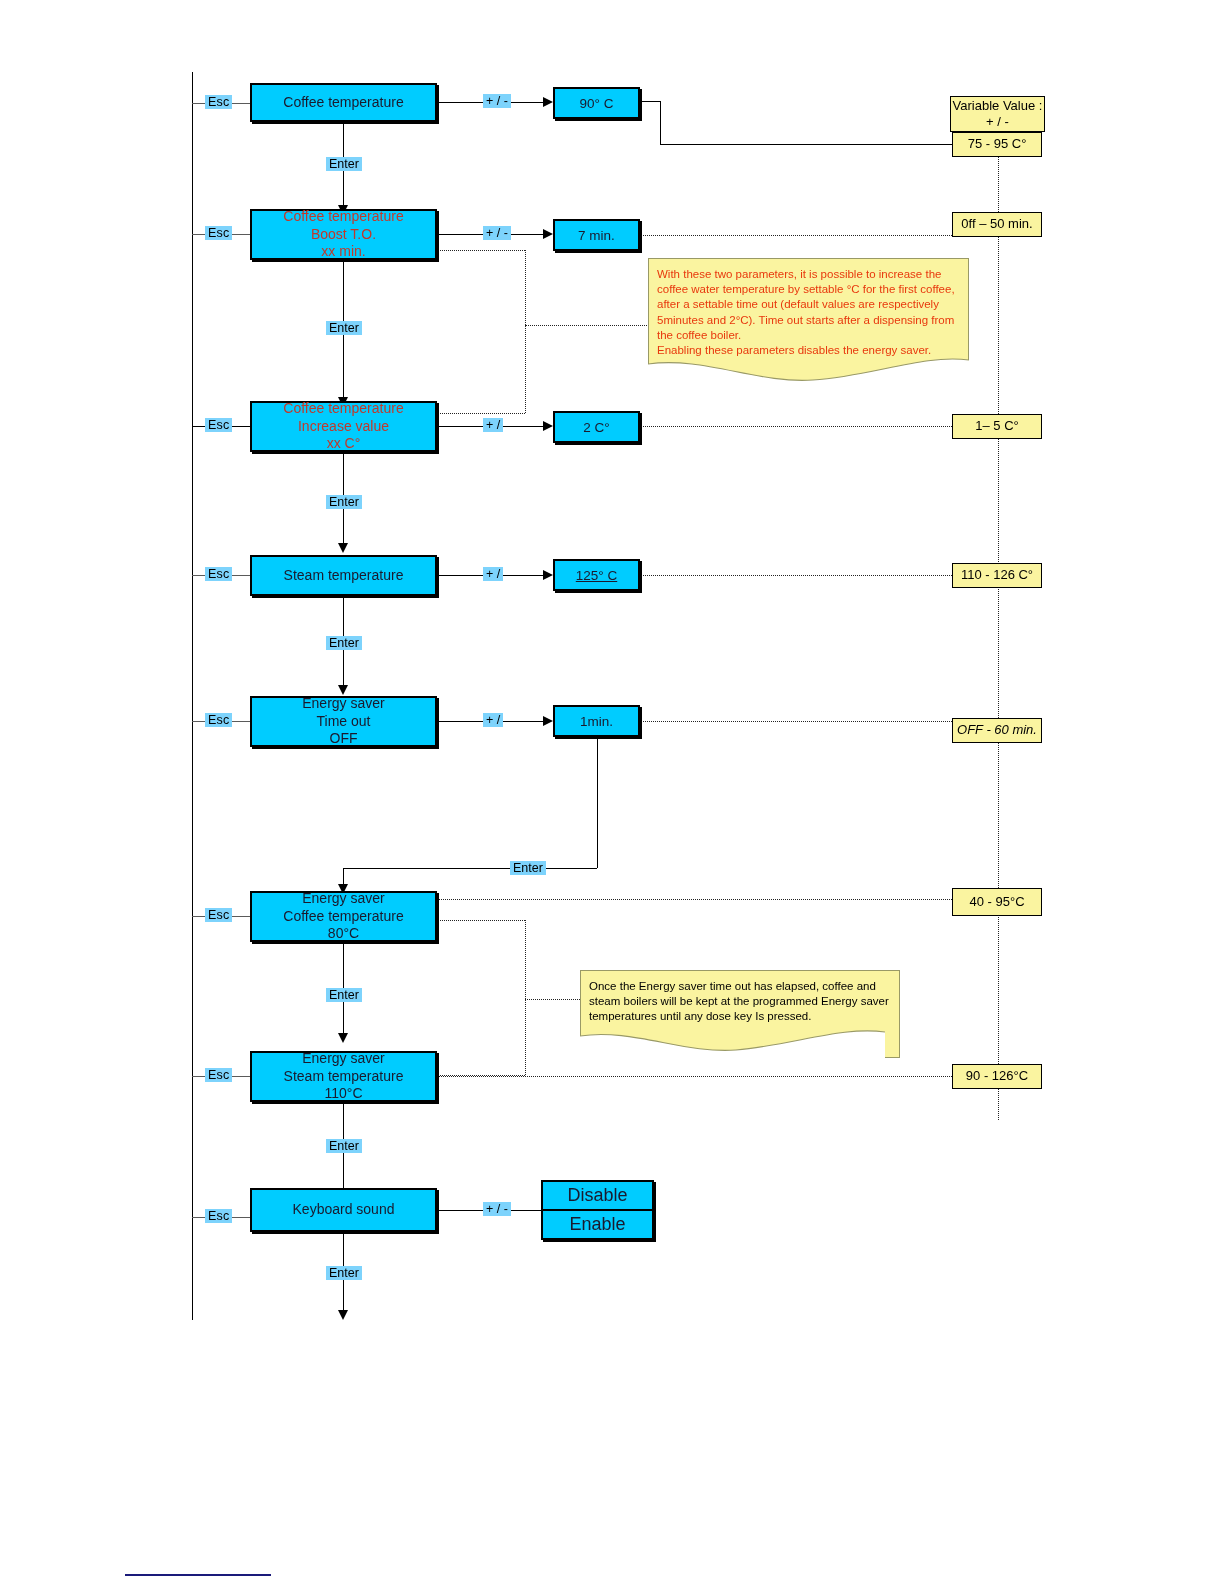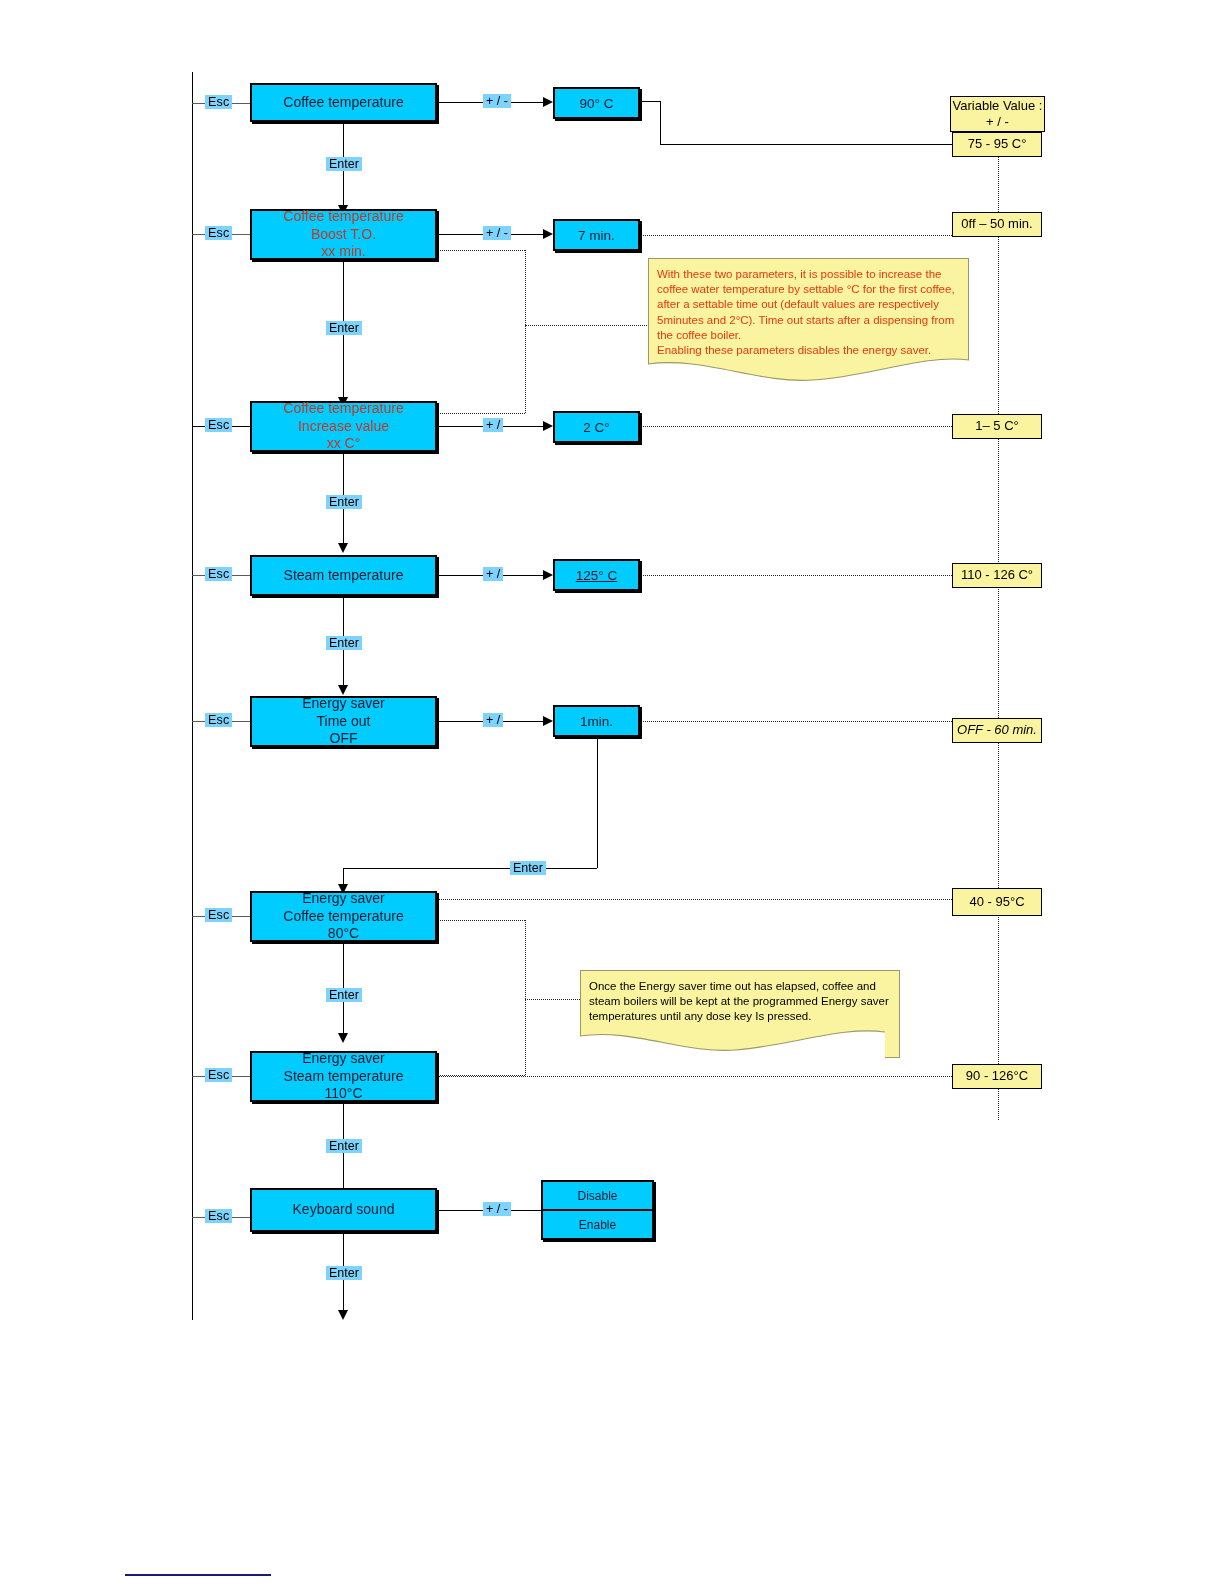--- a/index.html
+++ b/index.html
@@ -65,21 +65,21 @@
     box-shadow:2px 2px 0 #000000;
     z-index:5;
     display:flex;
     flex-direction:column;
   }
   .split-box .half{
     flex:1 1 50%;
     display:flex;
     align-items:center;
     justify-content:center;
-    font-size:12px;
+    font-size:18px;
     color:#1a1a2e;
   }
   .split-box .half:first-child{border-bottom:2px solid #000000;}
 
   
   .range-box{
     position:absolute;
     box-sizing:border-box;
     background:#FAF4A0;
     border:1px solid #000000;

